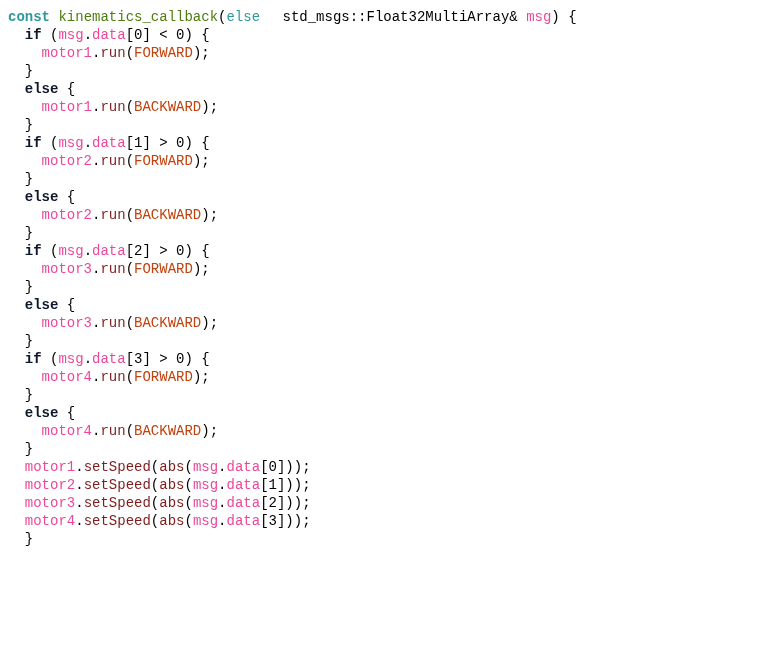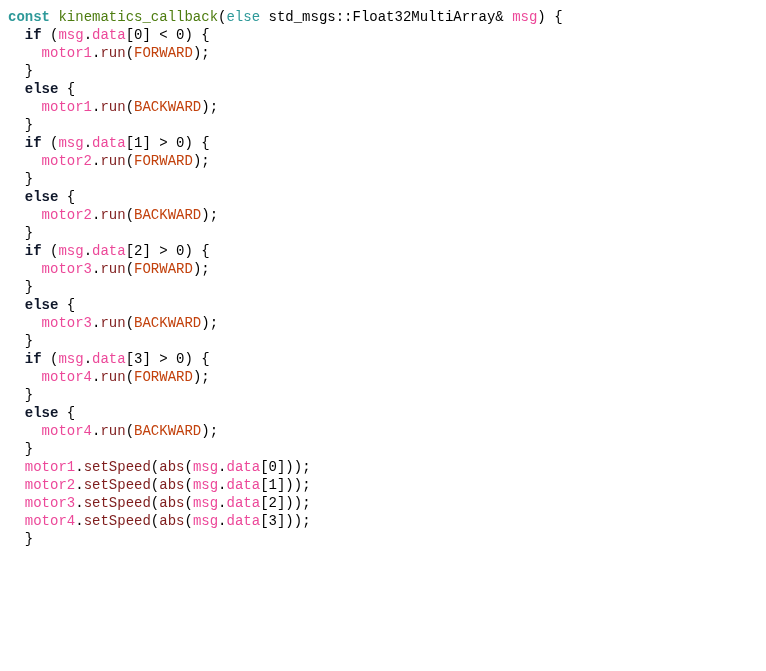--- a/index.html
+++ b/index.html
@@ -14,21 +14,21 @@
   }
   .kw-type { color: #2e9999; font-weight: bold; }
   .kw-const { color: #2e9999; }
   .kw-ctrl { color: #0f172a; font-weight: bold; }
   .fn-name { color: #4d7c0f; }
   .fn-call { color: #7f1d1d; }
   .number { color: #000000; }
   .ident { color: #ec4899; }
   .punct { color: #000000; }
   .constname { color: #c2410c; }
-  .ns { color: #000000; }
+  .ns { color: #000000; margin-left: 14px; }
 </style>
 </head>
 <body><span><span class="kw-type">const</span> <span class="fn-name">kinematics_callback</span><span class="punct">(</span><span class="kw-const">else</span> <span class="ns">std_msgs::Float32MultiArray</span><span class="punct">&amp;</span> <span class="ident">msg</span><span class="punct">) {</span></span>
 <span>  <span class="kw-ctrl">if</span> <span class="punct">(</span><span class="ident">msg</span><span class="punct">.</span><span class="ident">data</span><span class="punct">[0]</span> <span class="punct">&lt;</span> <span class="number">0</span><span class="punct">) {</span></span>
 <span>    <span class="ident">motor1</span><span class="punct">.</span><span class="fn-call">run</span><span class="punct">(</span><span class="constname">FORWARD</span><span class="punct">);</span></span>
 <span>  <span class="punct">}</span></span>
 <span>  <span class="kw-ctrl">else</span> <span class="punct">{</span></span>
 <span>    <span class="ident">motor1</span><span class="punct">.</span><span class="fn-call">run</span><span class="punct">(</span><span class="constname">BACKWARD</span><span class="punct">);</span></span>
 <span>  <span class="punct">}</span></span>
 <span>  <span class="kw-ctrl">if</span> <span class="punct">(</span><span class="ident">msg</span><span class="punct">.</span><span class="ident">data</span><span class="punct">[1]</span> <span class="punct">&gt;</span> <span class="number">0</span><span class="punct">) {</span></span>

